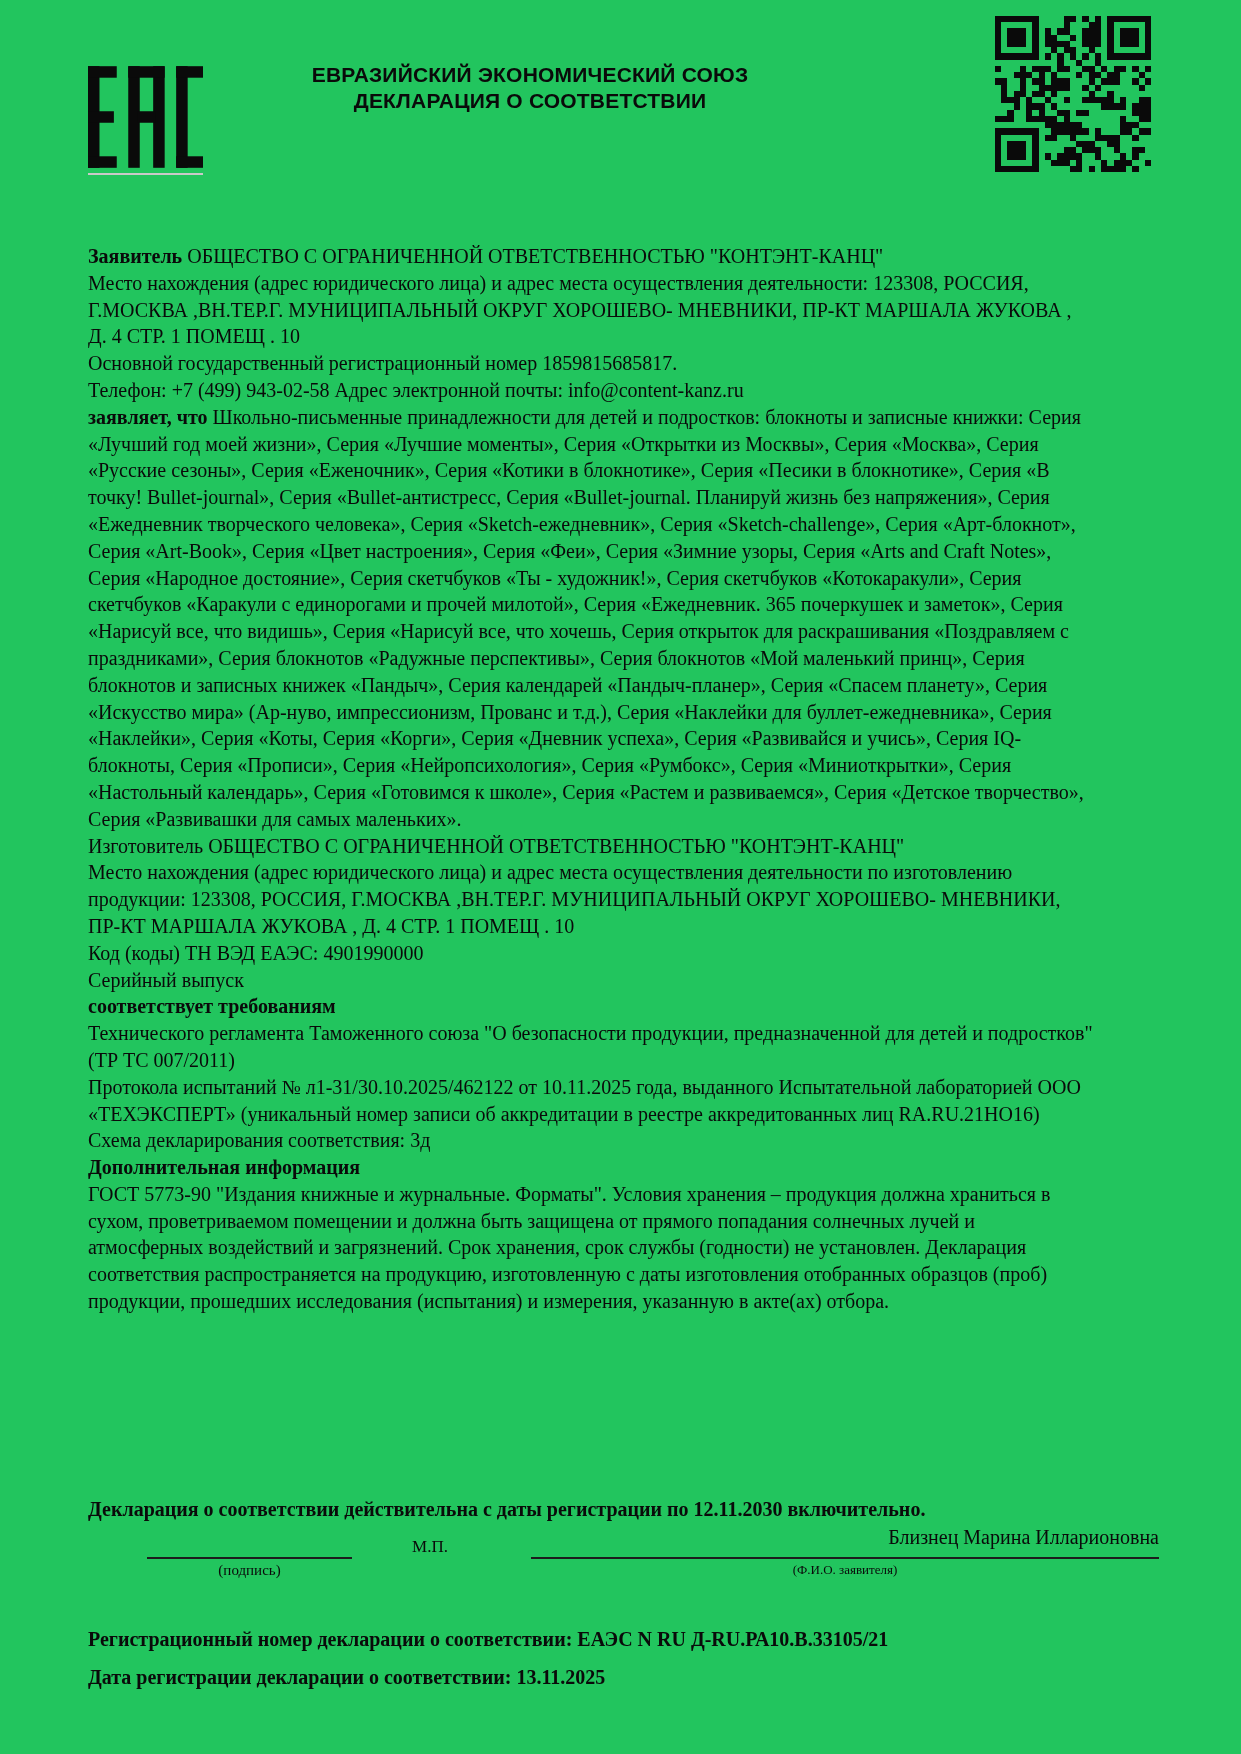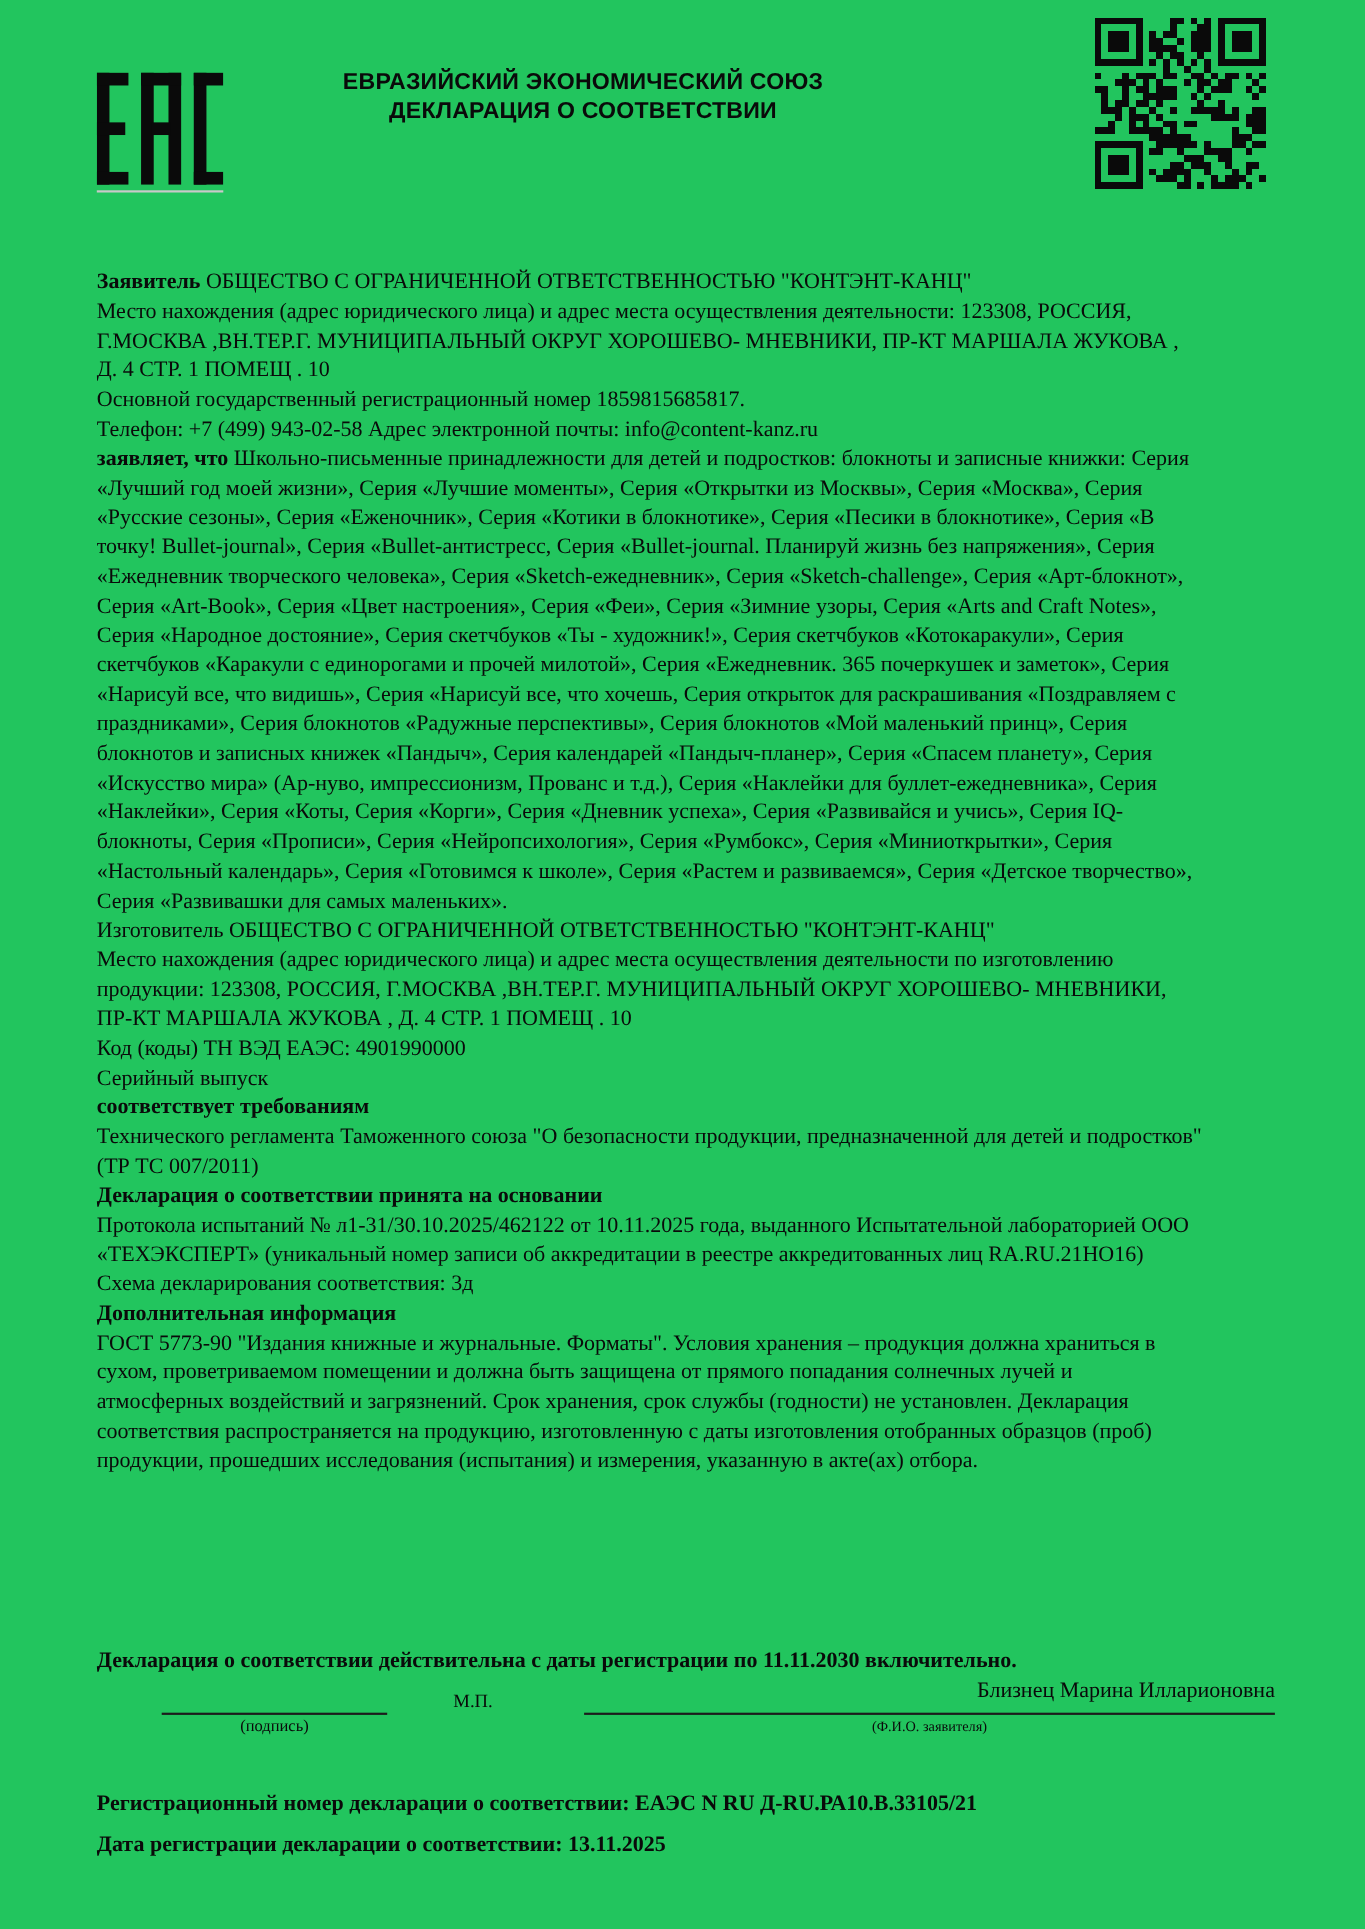--- a/index.html
+++ b/index.html
@@ -409,28 +409,27 @@
       <p class="para">Место нахождения (адрес юридического лица) и адрес места осуществления деятельности: 123308, РОССИЯ, Г.МОСКВА ,ВН.ТЕР.Г. МУНИЦИПАЛЬНЫЙ ОКРУГ ХОРОШЕВО- МНЕВНИКИ, ПР-КТ МАРШАЛА  ЖУКОВА , Д. 4 СТР. 1 ПОМЕЩ . 10</p>
       <p class="para">Основной государственный регистрационный номер 1859815685817.</p>
       <p class="para">Телефон: +7 (499) 943-02-58 Адрес электронной почты: info@content-kanz.ru</p>
       <p class="para"><b>заявляет, что</b> Школьно-письменные принадлежности для детей и подростков: блокноты и записные книжки: Серия «Лучший год моей жизни», Серия «Лучшие моменты», Серия «Открытки из Москвы», Серия «Москва», Серия «Русские сезоны», Серия «Еженочник», Серия «Котики в блокнотике», Серия «Песики в блокнотике», Серия «В точку! Bullet-journal», Серия «Bullet-антистресс, Серия «Bullet-journal. Планируй жизнь без напряжения», Серия «Ежедневник творческого человека», Серия «Sketch-ежедневник», Серия «Sketch-challenge», Серия «Арт-блокнот», Серия «Art-Book», Серия «Цвет настроения», Серия «Феи», Серия «Зимние узоры, Серия «Arts and Craft Notes», Серия «Народное достояние», Серия скетчбуков «Ты - художник!», Серия скетчбуков «Котокаракули», Серия скетчбуков «Каракули с единорогами и прочей милотой», Серия «Ежедневник. 365 почеркушек и заметок», Серия «Нарисуй все, что видишь», Серия «Нарисуй все, что хочешь, Серия открыток для раскрашивания «Поздравляем с праздниками», Серия блокнотов «Радужные перспективы», Серия блокнотов «Мой маленький принц», Серия блокнотов и записных книжек «Пандыч», Серия календарей «Пандыч-планер», Серия «Спасем планету», Серия «Искусство мира» (Ар-нуво, импрессионизм, Прованс и т.д.), Серия «Наклейки для буллет-ежедневника», Серия «Наклейки», Серия «Коты, Серия «Корги», Серия «Дневник успеха», Серия «Развивайся и учись», Серия IQ-блокноты, Серия «Прописи», Серия «Нейропсихология», Серия «Румбокс», Серия «Миниоткрытки», Серия «Настольный календарь», Серия «Готовимся к школе», Серия «Растем и развиваемся», Серия «Детское творчество», Серия «Развивашки для самых маленьких».</p>
       <p class="para">Изготовитель ОБЩЕСТВО С ОГРАНИЧЕННОЙ ОТВЕТСТВЕННОСТЬЮ "КОНТЭНТ-КАНЦ"</p>
       <p class="para">Место нахождения (адрес юридического лица) и адрес места осуществления деятельности по изготовлению продукции: 123308, РОССИЯ, Г.МОСКВА ,ВН.ТЕР.Г. МУНИЦИПАЛЬНЫЙ ОКРУГ ХОРОШЕВО- МНЕВНИКИ, ПР-КТ МАРШАЛА  ЖУКОВА , Д. 4 СТР. 1 ПОМЕЩ . 10</p>
       <p class="para">Код (коды) ТН ВЭД ЕАЭС: 4901990000</p>
       <p class="para">Серийный выпуск</p>
       <p class="para"><b>соответствует требованиям</b></p>
       <p class="para">Технического регламента Таможенного союза "О безопасности продукции, предназначенной для детей и подростков" (ТР ТС 007/2011)</p>
-      <p class="para"><b>Декларация о соответствии принята на основании</b></p>
       <p class="para">Протокола испытаний № л1-31/30.10.2025/462122 от 10.11.2025 года, выданного Испытательной лабораторией ООО «ТЕХЭКСПЕРТ» (уникальный номер записи об аккредитации в реестре аккредитованных лиц RA.RU.21НО16)</p>
       <p class="para">Схема декларирования соответствия: 3д</p>
       <p class="para"><b>Дополнительная информация</b></p>
       <p class="para">ГОСТ 5773-90 "Издания книжные и журнальные. Форматы". Условия хранения – продукция должна храниться в сухом, проветриваемом помещении и должна быть защищена от прямого попадания солнечных лучей и атмосферных воздействий и загрязнений. Срок хранения, срок службы (годности) не установлен. Декларация соответствия распространяется на продукцию, изготовленную с даты изготовления отобранных образцов (проб) продукции, прошедших исследования (испытания) и измерения, указанную в акте(ах) отбора.</p>
     </div>
 
-  <p class="validity">Декларация о соответствии действительна с даты регистрации по 11.11.2030 включительно.</p>
+  <p class="validity">Декларация о соответствии действительна с даты регистрации по 12.11.2030 включительно.</p>
 
   <div class="sig-name">Близнец Марина Илларионовна</div>
   <div class="stamp">М.П.</div>
   <div class="sig-line-left"></div>
   <div class="sig-line-right"></div>
   <div class="sig-caption-left">(подпись)</div>
   <div class="sig-caption-right">(Ф.И.О. заявителя)</div>
 
   <p class="reg-number">Регистрационный номер декларации о соответствии: ЕАЭС N RU Д-RU.РА10.В.33105/21</p>
   <p class="reg-date">Дата регистрации декларации о соответствии: 13.11.2025</p>

